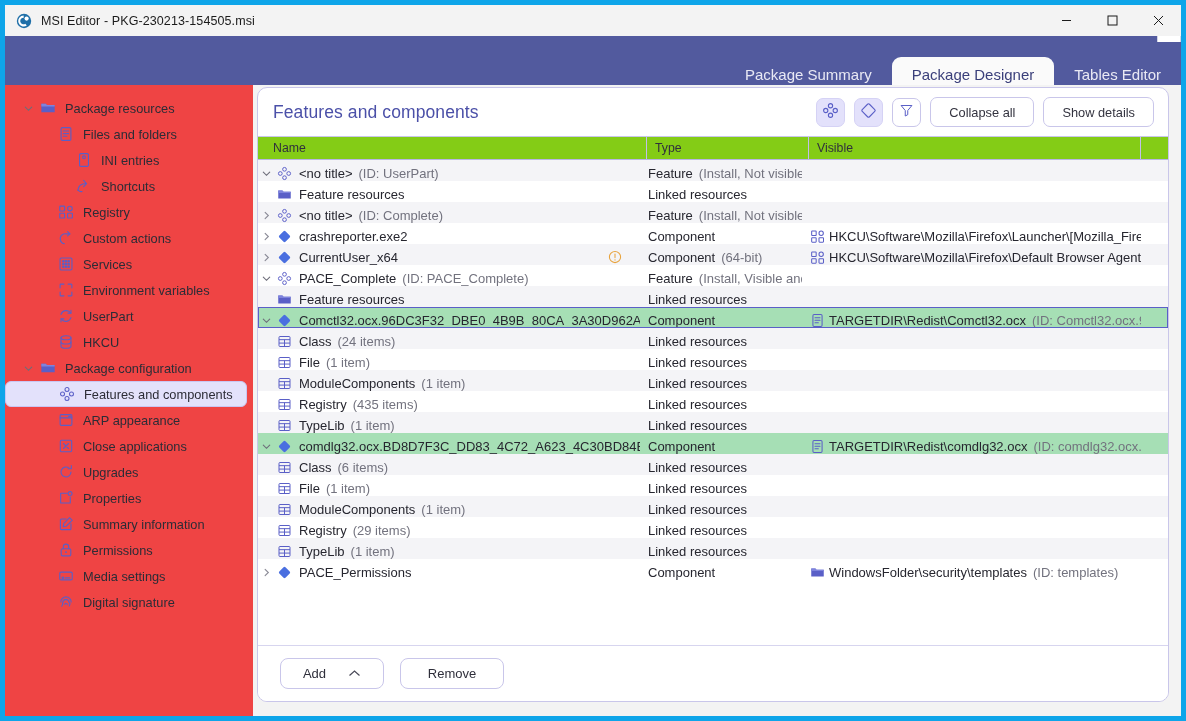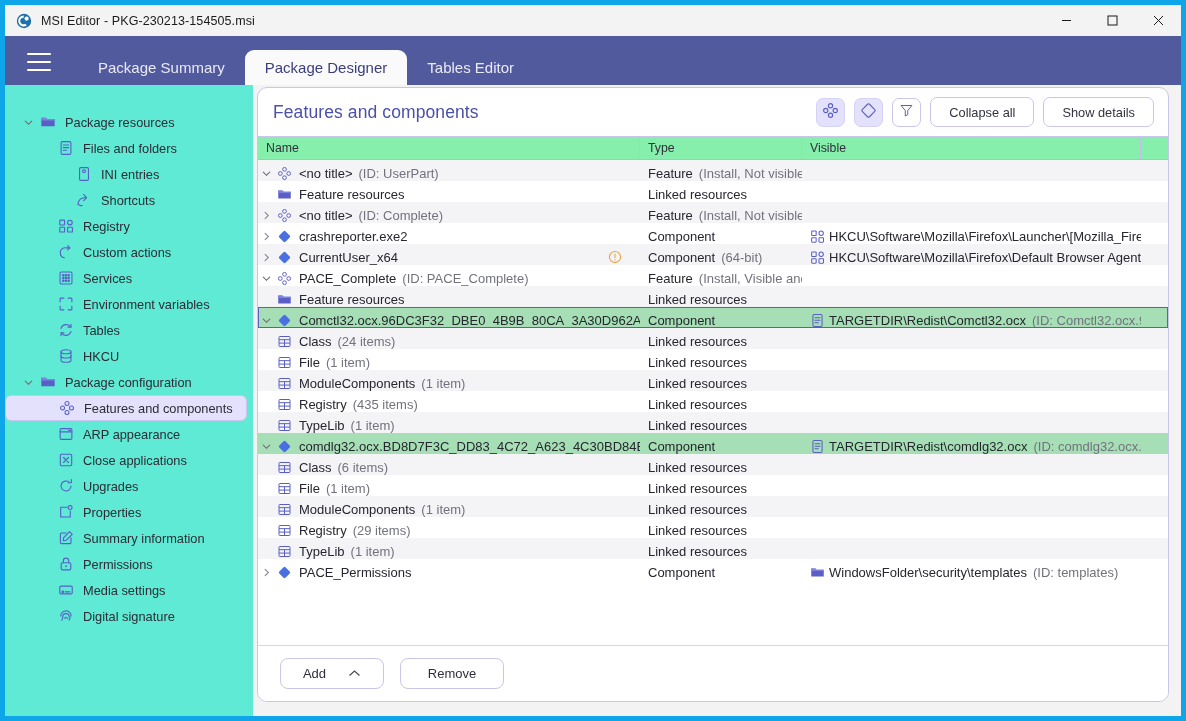--- a/index.html
+++ b/index.html
@@ -35,20 +35,21 @@
     display: flex; align-items: center; justify-content: center;
     color: #1b1b1b;
   }
 
   
   .tabstrip {
     height: 49px; min-height: 49px;
     background: #525a9e;
     display: flex; align-items: flex-end;
     position: relative;
+    flex-direction: column;
   }
   .hamburger {
     width: 24px; height: 18px;
     margin: 0 0 14px 22px;
     display: flex; flex-direction: column; justify-content: space-between;
   }
   .hamburger span { display: block; height: 2px; background: #fff; border-radius: 1px; }
   .tabs { display: flex; align-items: flex-end; margin-left: 27px; height: 100%; }
   .tab {
     font-size: 15px; color: #e9e9f4;
@@ -61,22 +62,22 @@
     border-radius: 9px 9px 0 0;
     height: 35px;
   }
 
   
   .body { flex: 1; display: flex; background: #f3f3f3; position: relative; overflow: hidden; }
 
   
   .sidebar {
     width: 248px; min-width: 248px;
-    padding-top: 24px;
-    background: #5eead4;
+    padding-top: 10px;
+    background: #ef4444;
     font-size: 12.8px;
     color: #2c2c36;
     overflow: hidden;
   }
   .nav-item {
     display: flex; align-items: center;
     height: 26px;
     margin: 0 6px 0 0;
     padding-left: 4px;
     border-radius: 6px;
@@ -132,24 +133,25 @@
     border-radius: 7px; border: 1px solid #c9c6ea; background: #fff;
     font-size: 12.8px; color: #33333f;
     display: flex; align-items: center; justify-content: center;
     white-space: nowrap;
   }
 
   
   .table-wrap { flex: 1; display: flex; flex-direction: column; overflow: hidden; }
   .thead {
     display: flex; height: 24px; min-height: 24px;
-    background: #86efac;
+    background: #84cc16;
     font-size: 12.3px; color: #30303c;
     border-top: 1px solid #c9c6ea;
     border-bottom: 1px solid #b9b6e3;
+    padding-left: 7px;
   }
   .th { display: flex; align-items: center; padding-left: 8px; border-right: 1px solid #c2bfe8; overflow:hidden;}
   .c-name  { width: 382px; min-width:382px; }
   .c-type  { width: 162px; min-width:162px; }
   .c-key   { flex: 1; }
   .c-pad   { width: 27px; min-width:27px; border-right: none; }
 
   .tbody { flex: 1; overflow: hidden; background: #fff; }
   .trow {
     display: flex; height: 21px; align-items: flex-end;
@@ -346,21 +348,21 @@
         </div>
         <div class="nav-item lvl1">
           <span class="chev"></span>
           <span class="nav-icon">
             <svg width="16" height="16" viewBox="0 0 18 18" fill="none" stroke="#5a5fc7" stroke-width="1.25" stroke-linecap="round" stroke-linejoin="round">
               <path d="M14.4 5.6A6.2 6.2 0 0 0 3.4 7.2"></path>
               <path d="M3.6 12.4a6.2 6.2 0 0 0 11-1.6"></path>
               <path d="M14.6 2.5v3.3h-3.3M3.4 15.5v-3.3h3.3"></path>
             </svg>
           </span>
-          <span class="nav-label">Tables</span>
+          <span class="nav-label">UserPart</span>
         </div>
         <div class="nav-item lvl1">
           <span class="chev"></span>
           <span class="nav-icon">
             <svg width="16" height="16" viewBox="0 0 18 18" fill="none" stroke="#5a5fc7" stroke-width="1.25" stroke-linecap="round" stroke-linejoin="round">
               <ellipse cx="9" cy="4.2" rx="5.6" ry="2.3"></ellipse>
               <path d="M3.4 4.2v9.6c0 1.3 2.5 2.3 5.6 2.3s5.6-1 5.6-2.3V4.2"></path>
               <path d="M3.4 9c0 1.3 2.5 2.3 5.6 2.3s5.6-1 5.6-2.3"></path>
             </svg>
           </span>

